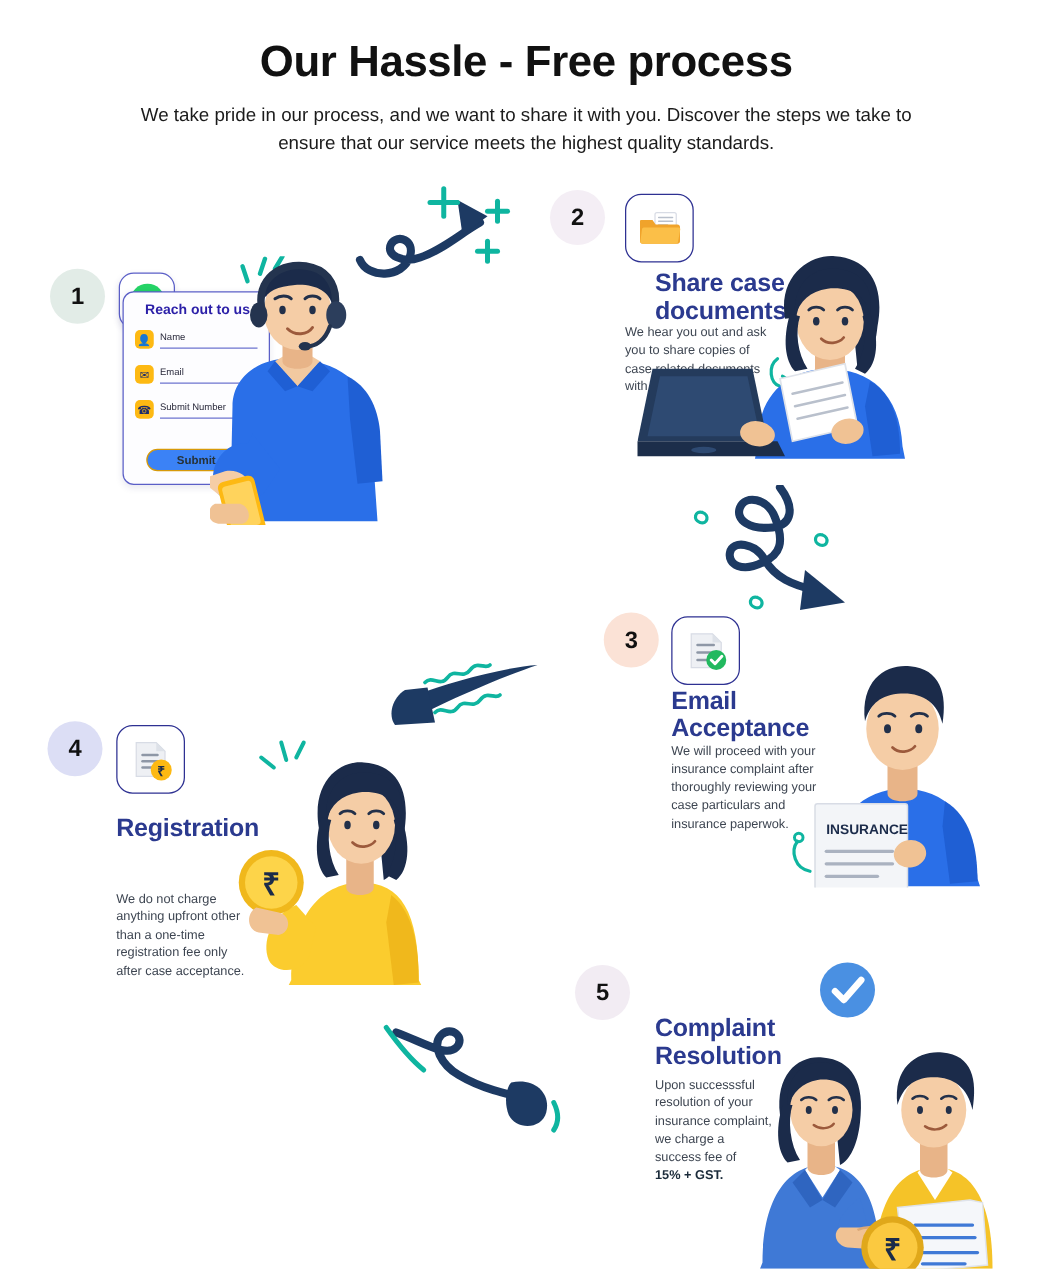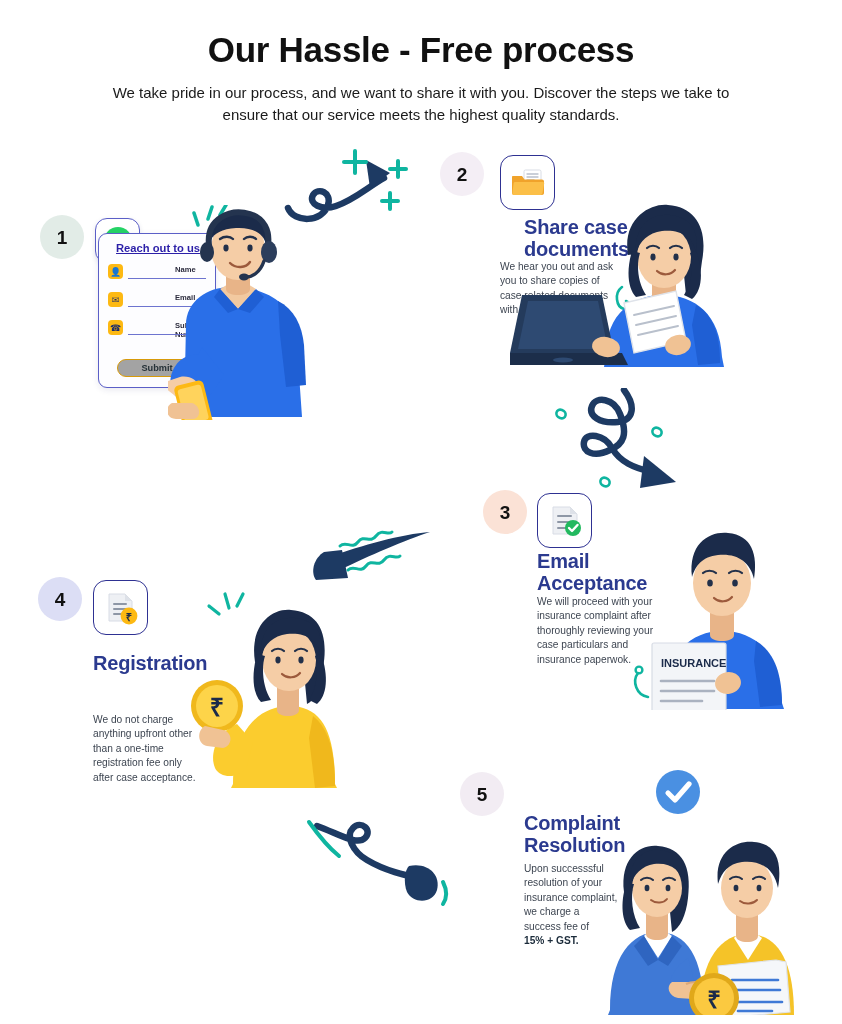--- a/index.html
+++ b/index.html
@@ -44,37 +44,37 @@
   }
 
   
   .phone-card {
     position:absolute; left:98px; top:233px; width:118px; height:155px;
     background:#fdfdff; border:1.4px solid #5b5fc7; border-radius:9px;
     box-shadow:0 2px 6px rgba(40,40,110,.10);
   }
   .phone-title {
     position:absolute; left:0; top:8px; width:118px; text-align:center;
-    font-size:11.2px; font-weight:700; color:#2b1fa8;text-decoration:underline;
+    font-size:11.2px; font-weight:700; color:#2b1fa8;
   }
   .frow { position:absolute; left:9px; width:100px; height:16px; }
   .frow .fi {
     position:absolute; left:0; top:0; width:15px; height:15px; border-radius:4px;
     background:#fdb913; display:flex; align-items:center; justify-content:center;
     font-size:9px; color:#1b2a6b;
   }
   .frow .fl {
-    position:absolute; left:20px; top:1px; font-size:7.6px; color:#2b2b3d; font-weight:700;margin-left:47px;
+    position:absolute; left:20px; top:1px; font-size:7.6px; color:#2b2b3d; font-weight:400;
   }
   .frow .fu {
     position:absolute; left:20px; top:13.5px; width:78px; height:1px; background:#6d74cf;
   }
   .submit-btn {
     position:absolute; left:18px; top:125px; width:80px; height:18px;
-    background:#a3a3a3; border-radius:9px; border:1px solid #d79a0a;
+    background:#3b82f6; border-radius:9px; border:1px solid #d79a0a;
     display:flex; align-items:center; justify-content:center;
     font-size:9.2px; font-weight:700; color:#263238;
   }
   .wa-tile {
     position:absolute; left:95px; top:218px; width:45px; height:45px; border-radius:12px;
     background:#fff; border:1.4px solid #5b5fc7;
     display:flex; align-items:center; justify-content:center;
     box-shadow:0 2px 5px rgba(40,40,110,.12);
   }
 

